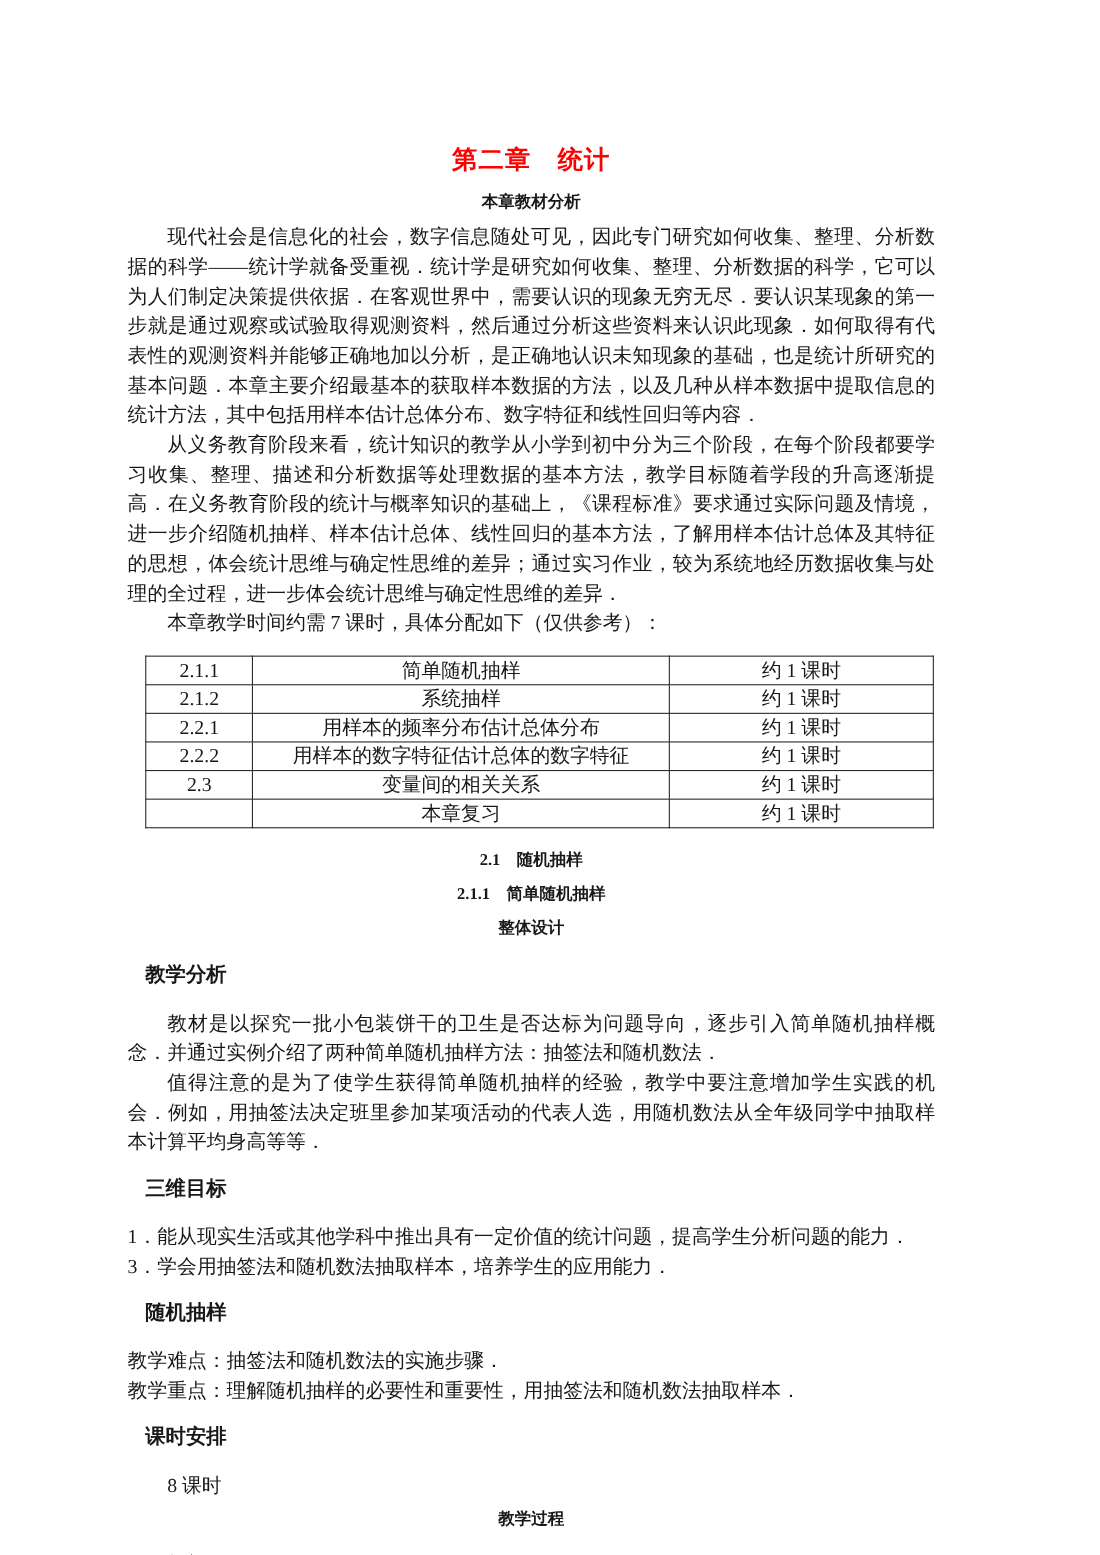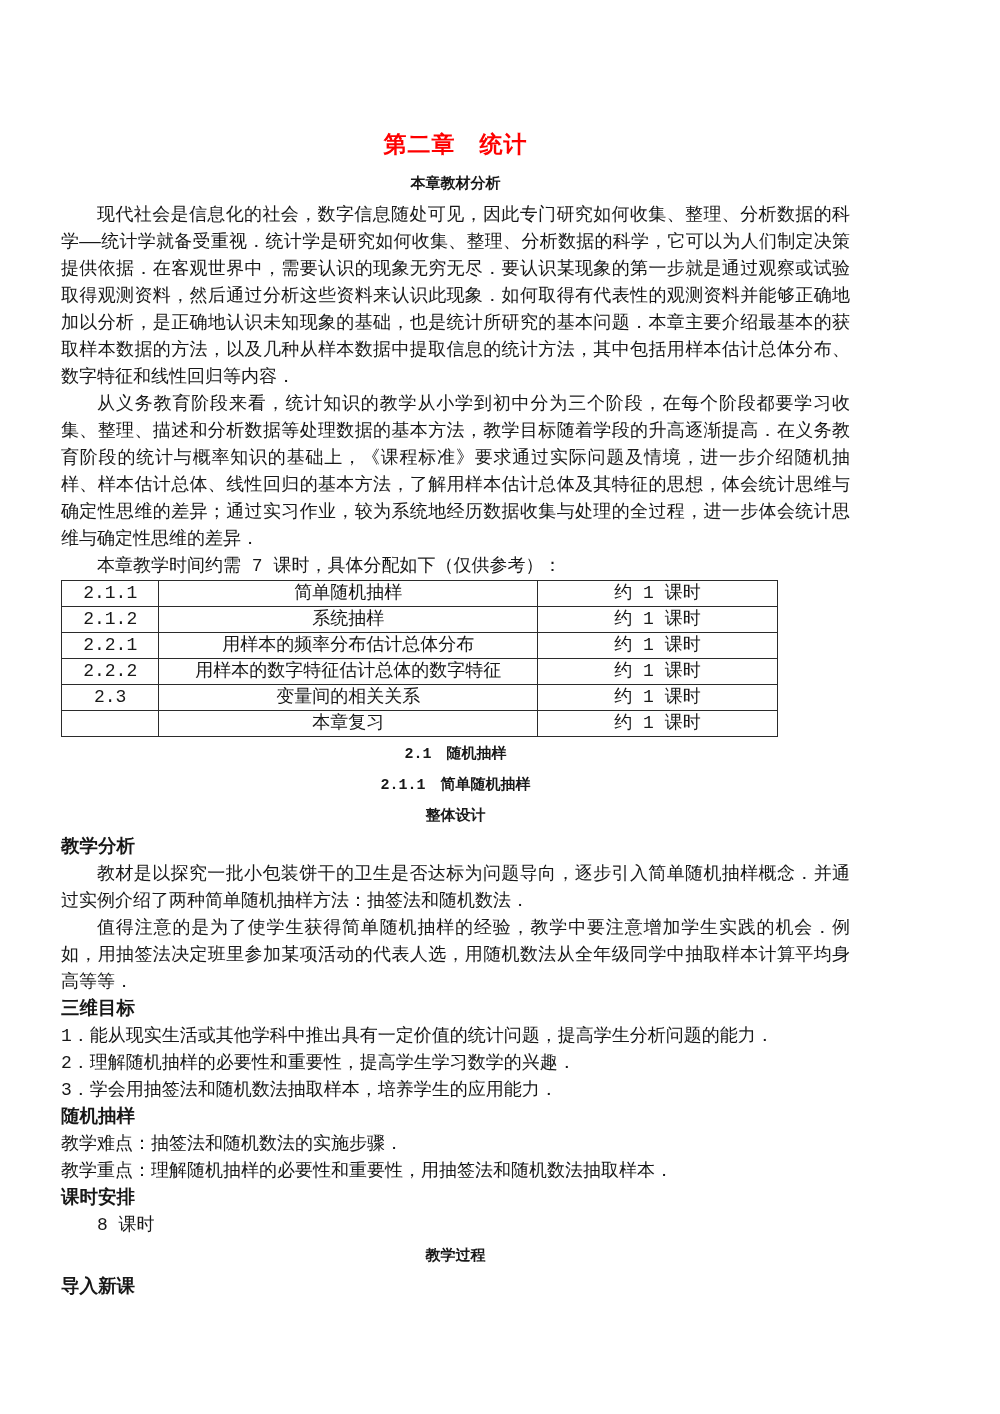--- a/index.html
+++ b/index.html
@@ -3,22 +3,22 @@
 <meta charset="utf-8">
 <style>
   html, body { margin: 0; padding: 0; background: #ffffff; }
   .page {
     position: relative;
     width: 1000px;
     height: 1414px;
     margin: 0 auto;
     background: #ffffff;
     box-sizing: border-box;
-    padding: 131px 150px 0 61px;
-    font-family: Liberation Mono, monospace;
+    padding: 131px 150px 0 116px;
+    font-family: Liberation Serif, serif;
     color: #181818;
     font-size: 18px;
     line-height: 27px;
   }
   .chapter-title {
     font-size: 23px;
     font-weight: bold;
     color: #fe0000;
     text-align: center;
     margin: 0 0 10px 0;
@@ -28,34 +28,34 @@
   .h-center {
     font-size: 15px;
     font-weight: bold;
     text-align: center;
     margin: 4px;
     line-height: 27px;
   }
   .h-left {
     font-size: 18.5px;
     font-weight: bold;
-    margin: 0;
+    margin: 16px;
     line-height: 27px;
     text-align: left;
   }
   p {
     margin: 0;
     text-align: justify;
   }
   .indent { text-indent: 2em; }
   .schedule-table {
     border-collapse: collapse;
     width: 717px;
     table-layout: fixed;
-    margin: 0;
+    margin: 16px;
   }
   .schedule-table td {
     border: 1px solid #2b2b2b;
     height: 25px;
     text-align: center;
     vertical-align: middle;
     padding: 0 2px;
     font-size: 18px;
     line-height: 25px;
     overflow: hidden;
@@ -123,21 +123,20 @@
   <h3 class="h-center">2.1　随机抽样</h3>
   <h3 class="h-center">2.1.1　简单随机抽样</h3>
   <h3 class="h-center">整体设计</h3>
 
   <h4 class="h-left">教学分析</h4>
   <p class="indent">教材是以探究一批小包装饼干的卫生是否达标为问题导向，逐步引入简单随机抽样概念．并通过实例介绍了两种简单随机抽样方法：抽签法和随机数法．</p>
   <p class="indent">值得注意的是为了使学生获得简单随机抽样的经验，教学中要注意增加学生实践的机会．例如，用抽签法决定班里参加某项活动的代表人选，用随机数法从全年级同学中抽取样本计算平均身高等等．</p>
 
   <h4 class="h-left">三维目标</h4>
   <p>1．能从现实生活或其他学科中推出具有一定价值的统计问题，提高学生分析问题的能力．</p>
-  <p>2．理解随机抽样的必要性和重要性，提高学生学习数学的兴趣．</p>
   <p>3．学会用抽签法和随机数法抽取样本，培养学生的应用能力．</p>
 
   <h4 class="h-left">随机抽样</h4>
   <p>教学难点：抽签法和随机数法的实施步骤．</p>
   <p>教学重点：理解随机抽样的必要性和重要性，用抽签法和随机数法抽取样本．</p>
 
   <h4 class="h-left">课时安排</h4>
   <p class="indent">8 课时</p>
 
   <h3 class="h-center">教学过程</h3>

